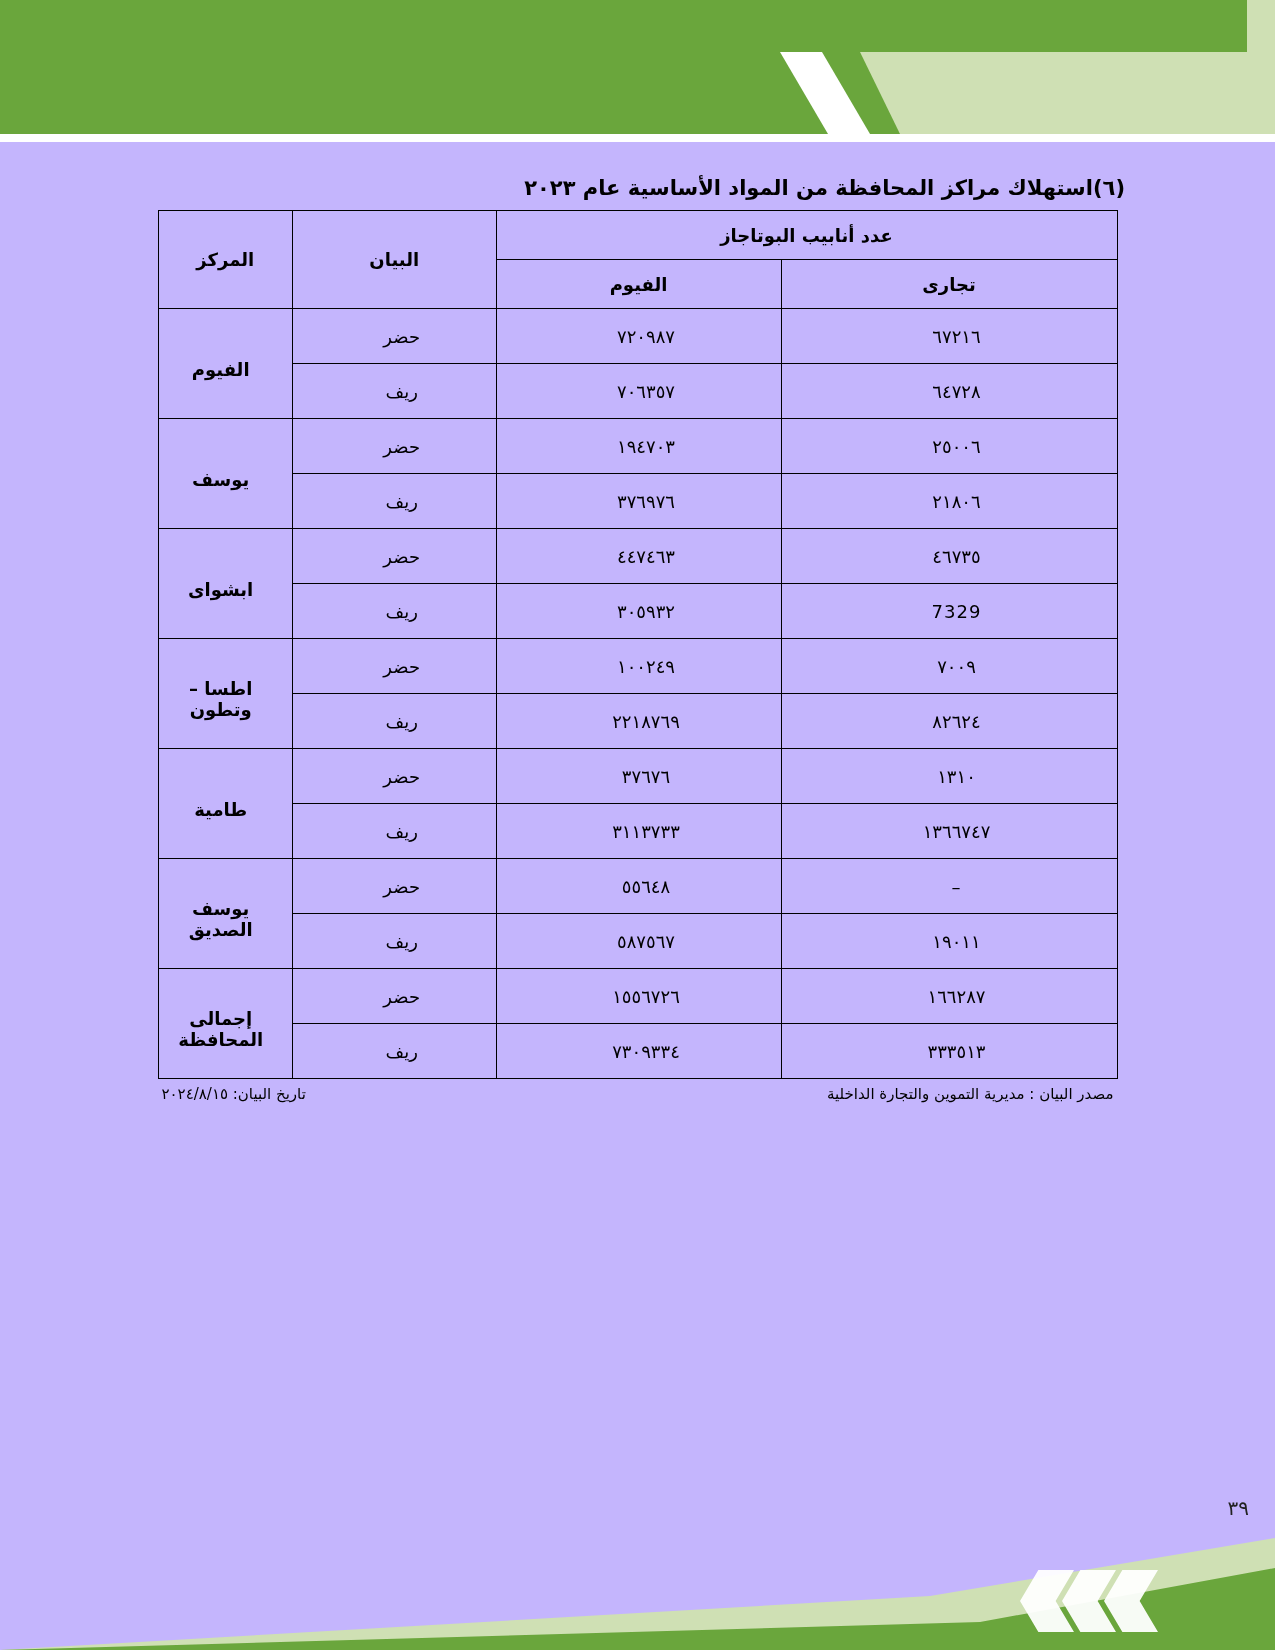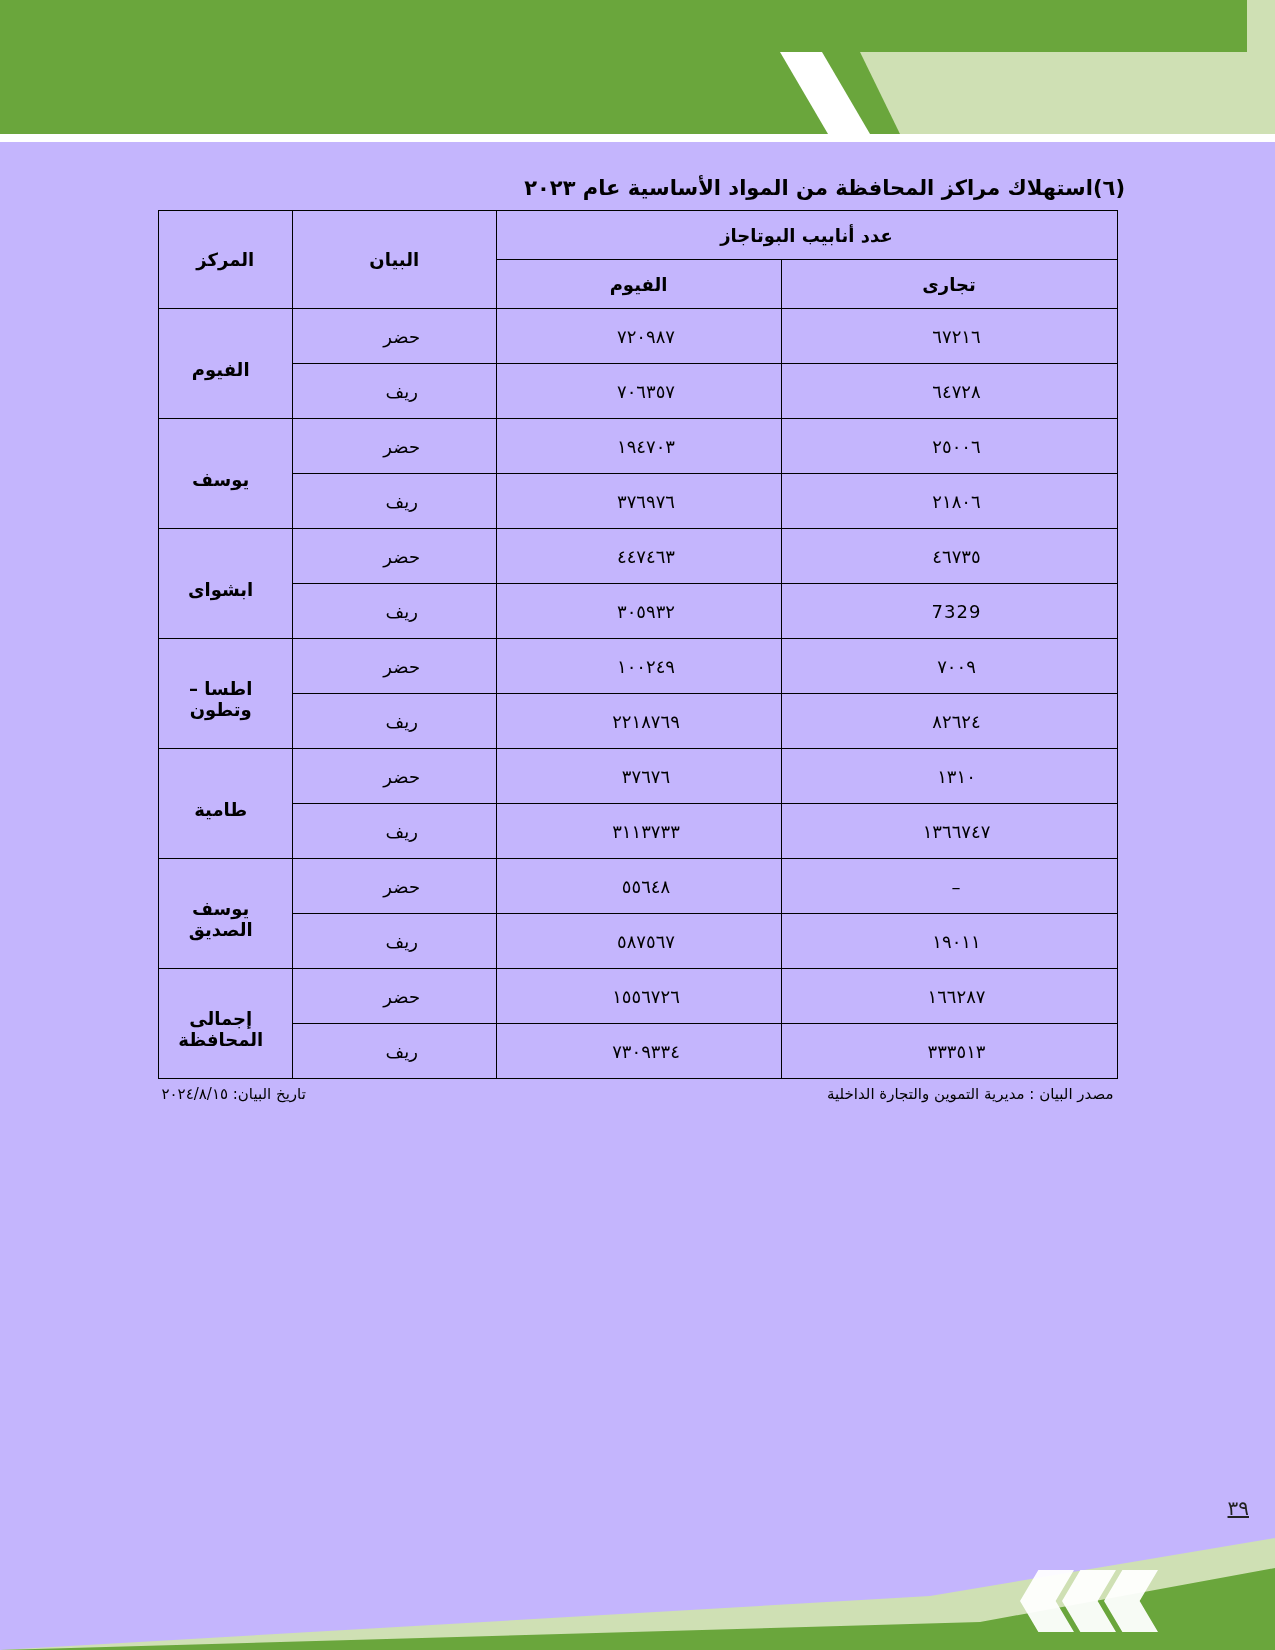--- a/index.html
+++ b/index.html
@@ -113,21 +113,20 @@
   .chev.c2 { bottom: 18px; left: 1062px; }
   .chev.c3 { bottom: 18px; left: 1104px; }
 
   .page-number {
     position: absolute;
     right: 26px;
     bottom: 130px;
     font-size: 20px;
     color: #222;
     font-family: "DejaVu Sans", sans-serif;
-    text-decoration: underline;
   }
 
   
   .content {
     position: absolute;
     top: 176px;
     left: 0;
     width: 1275px;
   }
   .table-title {

